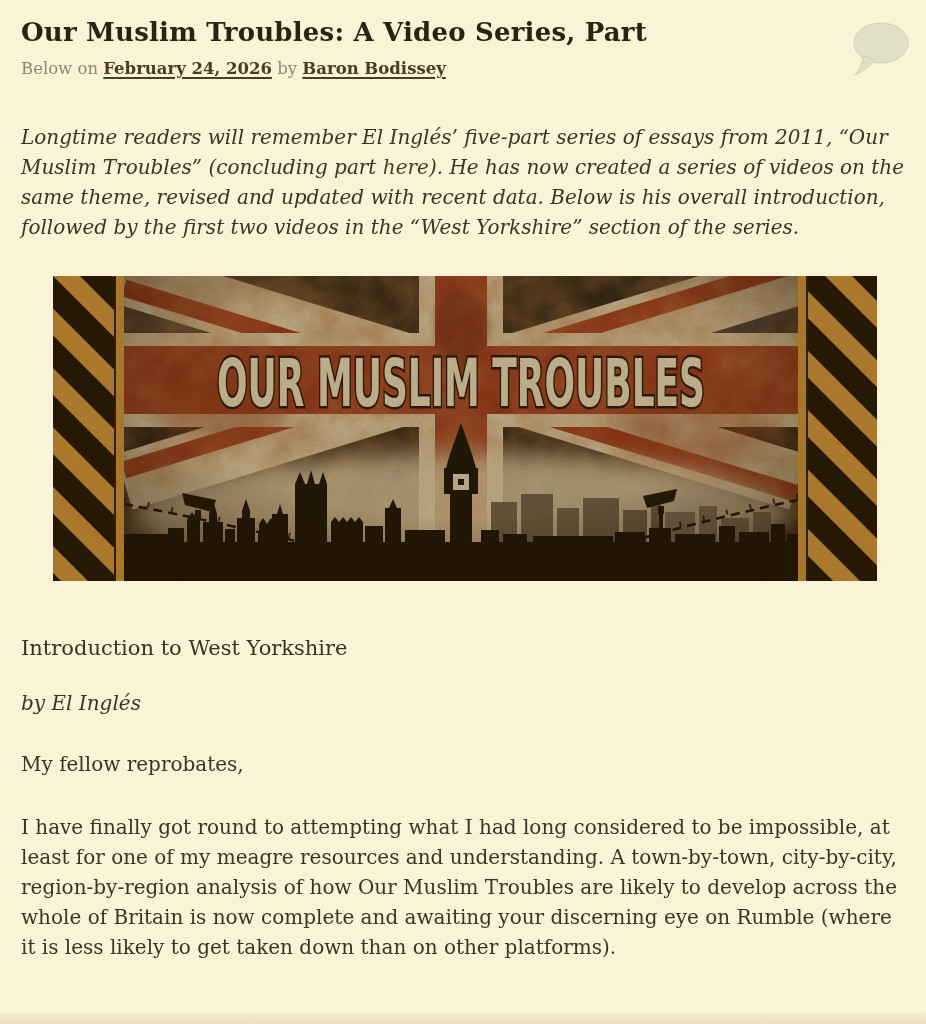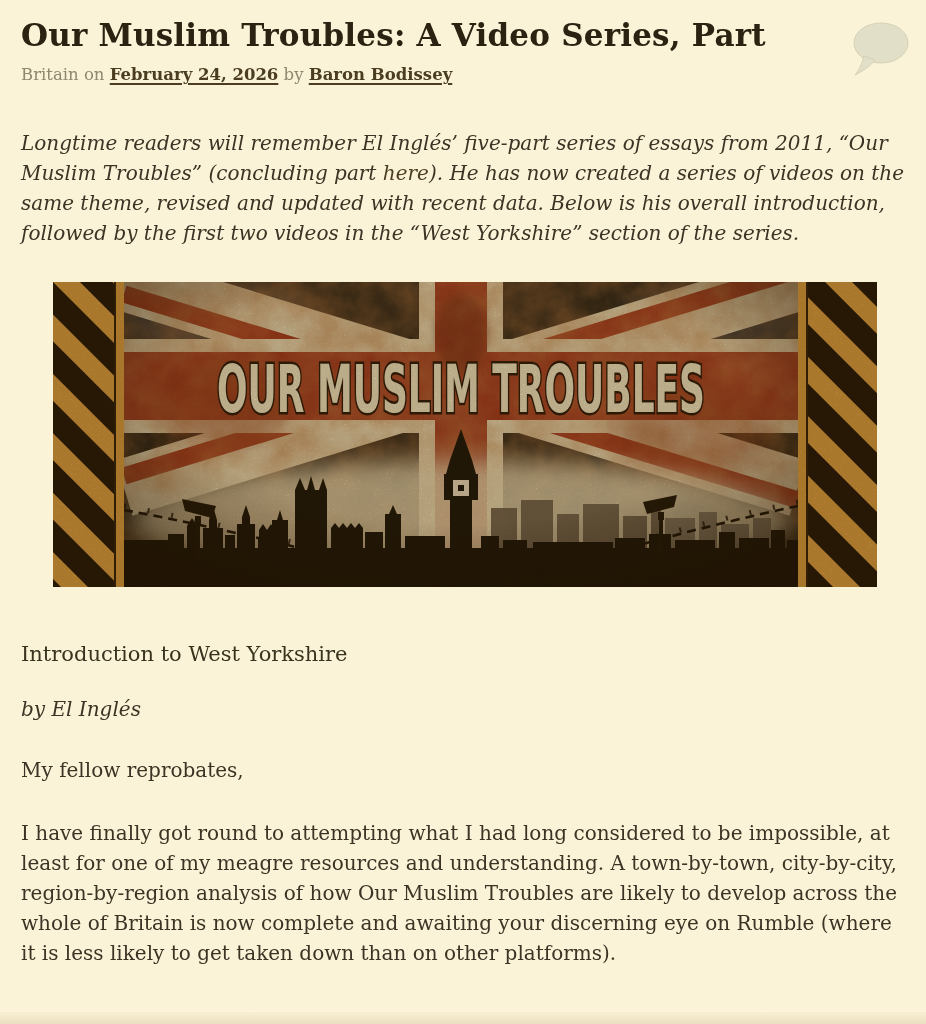--- a/index.html
+++ b/index.html
@@ -11,21 +11,21 @@
   }
   .page {
     position:relative;
     width:926px; height:1024px;
     background:#fbf3d7;
     padding:0 21px;
     overflow:hidden;
   }
   h1.post-title {
     margin:16px 100px 10px 0;
-    font-size:31px;
+    font-size:26px;
     line-height:1.26;
     font-weight:bold;
     color:#2b2212;
     letter-spacing:.2px;
   }
   h1.post-title span { display:block; }
   .comment-bubble {
     position:absolute; top:22px; right:16px;
     width:60px; height:56px;
     cursor:pointer;
@@ -89,21 +89,21 @@
     <span>Our Muslim Troubles: A Video Series, Part</span>
   </h1>
 
   <div class="comment-bubble">
     <svg width="60" height="56" viewBox="0 0 60 56">
       <ellipse cx="31" cy="21" rx="27" ry="20" fill="#e2dfc8" stroke="#d5d1b5" stroke-width="1"></ellipse>
       <path d="M14 34 Q10 48 5 53 Q19 46 25 38 Z" fill="#e2dfc8" stroke="#d5d1b5" stroke-width="1"></path>
     </svg>
   </div>
 
-  <p class="post-meta"><span>Britain on </span><a>February 24, 2026</a><span> by </span><a>Baron Bodissey</a></p>
+  <p class="post-meta"><span>Below on </span><a>February 24, 2026</a><span> by </span><a>Baron Bodissey</a></p>
 
   <p class="intro-para"><span>Longtime readers will remember El Inglés’ five-part series of essays from 2011, “Our Muslim Troubles” (concluding part </span><a>here</a><span>). He has now created a series of videos on the same theme, revised and updated with recent data. Below is his overall introduction, followed by the first two videos in the “West Yorkshire” section of the series.</span></p>
 
   <div class="banner-wrap">
     <svg width="824" height="305" viewBox="0 0 824 305">
       <defs>
         <pattern id="haz" patternUnits="userSpaceOnUse" width="42" height="42" patternTransform="rotate(-45)">
           <rect width="42" height="42" fill="#1c1208"></rect>
           <rect width="19" height="42" fill="#d99c42"></rect>
         </pattern>

